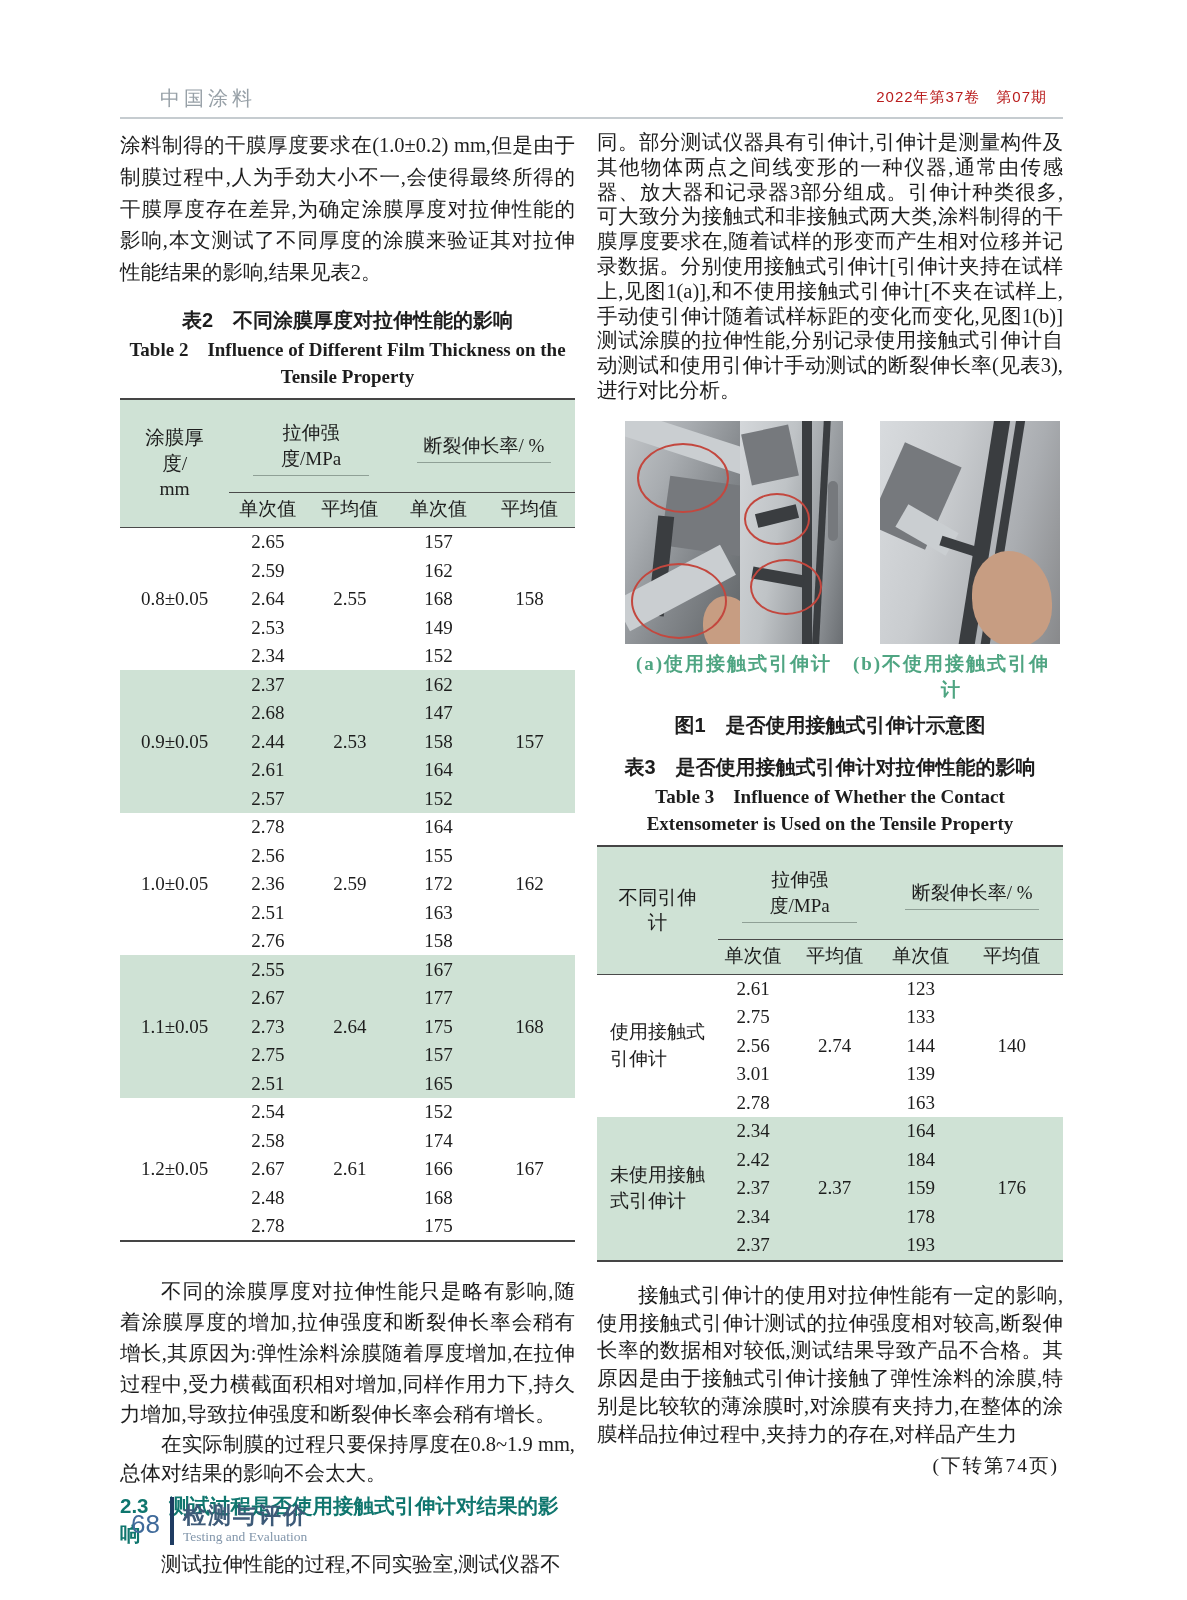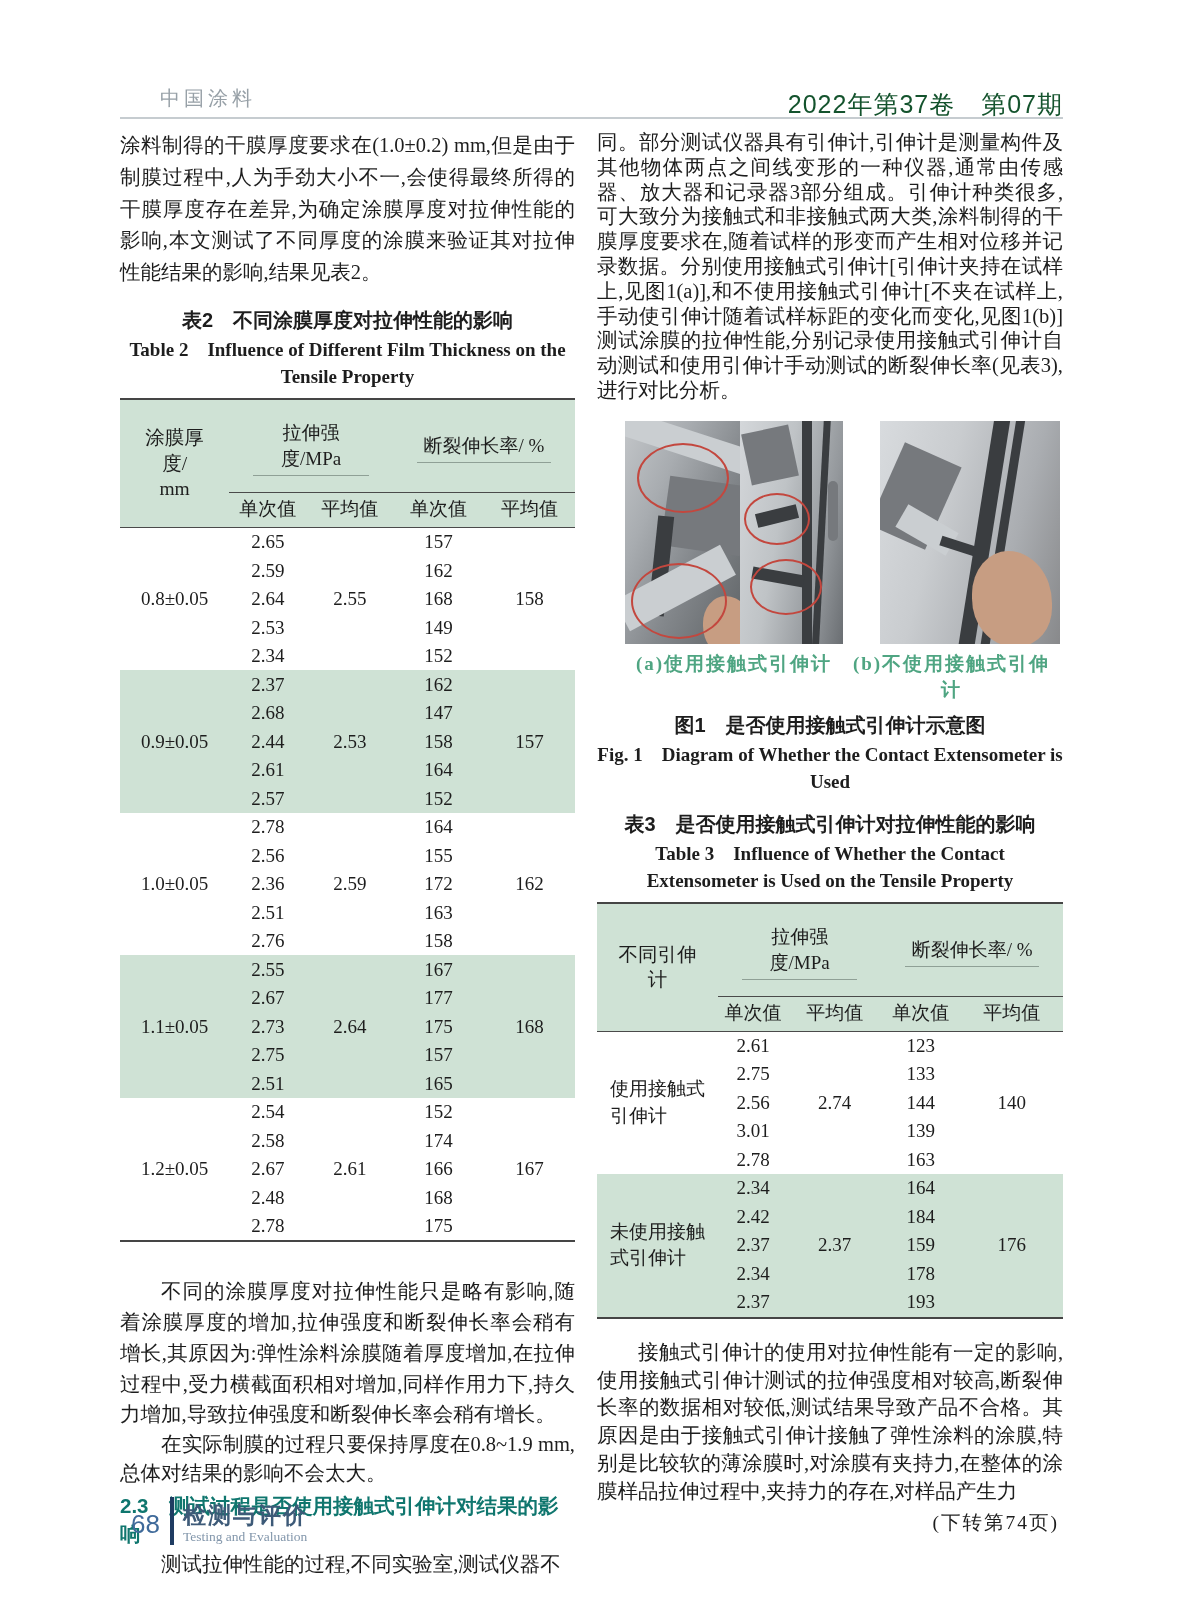--- a/index.html
+++ b/index.html
@@ -2,21 +2,21 @@
 <html><head>
 <meta charset="utf-8">
 <style>
   html,body{margin:0;padding:0;background:#ffffff;}
   #page{position:relative;width:1187px;height:1600px;background:#ffffff;overflow:hidden;
         font-family:"Liberation Serif","DejaVu Serif",serif;color:#1d1d1d;}
 
   
   .journal{position:absolute;left:134px;top:85px;font-size:20px;color:#97a0a7;
            letter-spacing:4px;font-family:"Liberation Sans","DejaVu Sans",sans-serif;margin-left:26px;}
-  .issue{position:absolute;right:124px;top:88px;font-size:25px;color:#14532d;
+  .issue{position:absolute;right:140px;top:88px;font-size:15px;color:#b91c1c;
          letter-spacing:1px;font-family:"Liberation Sans","DejaVu Sans",sans-serif;}
   .header-rule{position:absolute;left:120px;top:117px;width:943px;height:2px;background:#c6ccd0;}
 
   
   .col{position:absolute;top:130px;}
   .col-left{left:120px;width:455px;}
   .col-right{left:597px;width:466px;}
 
   p.body{font-size:20.5px;text-align:justify;margin:0;line-height:1.55;}
   p.indent{text-indent:2em;}
@@ -279,21 +279,20 @@
         <div class="bar light" style="left:18px;top:96px;width:58px;height:26px;transform:rotate(30deg);"></div>
         <div class="bar" style="left:60px;top:120px;width:36px;height:10px;transform:rotate(18deg);"></div>
         <div class="hand" style="left:92px;top:130px;width:80px;height:95px;"></div>
       </div>
     </div>
     <div class="fig-caps">
       <span class="cap-a">(a)使用接触式引伸计</span>
       <span class="cap-b">(b)不使用接触式引伸计</span>
     </div>
     <div class="figtitle-zh">图1　是否使用接触式引伸计示意图</div>
-    <div class="figtitle-en">Fig. 1　Diagram of Whether the Contact Extensometer is Used</div>
 
     <div class="cap-zh" style="margin-top:15px">表3　是否使用接触式引伸计对拉伸性能的影响</div>
     <div class="cap-en">Table 3　Influence of Whether the Contact Extensometer is Used on the Tensile Property</div>
 
     <table class="dtable">
       <colgroup>
           <col style="width:26%">
           <col style="width:15%">
           <col style="width:20%">
           <col style="width:17%">

